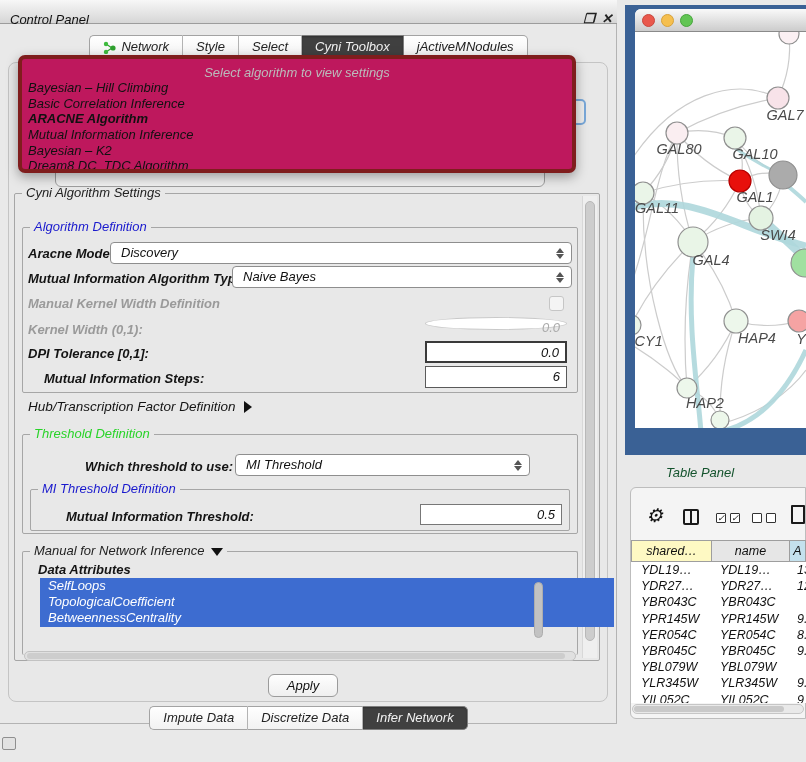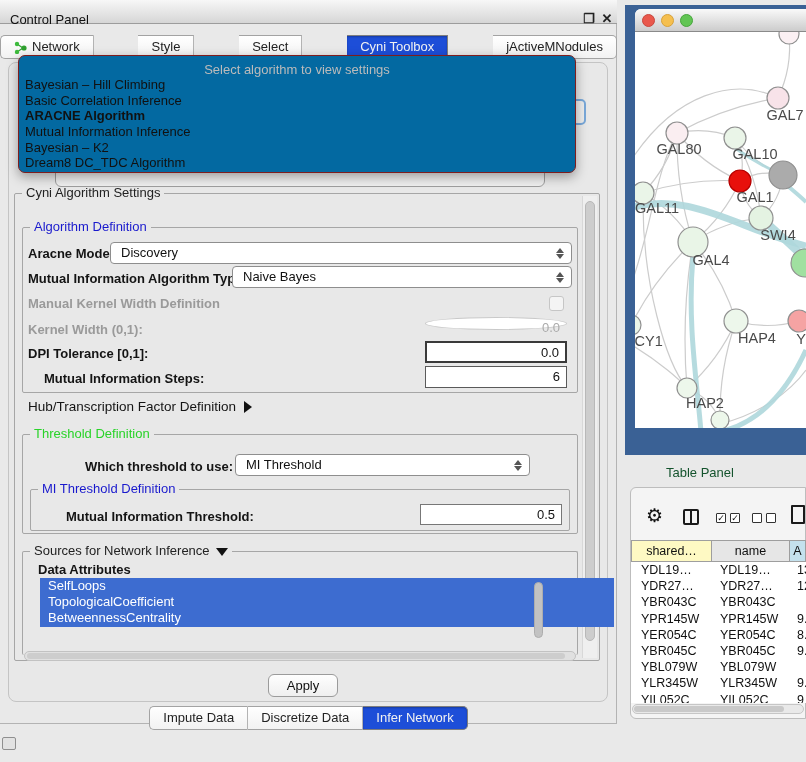--- a/index.html
+++ b/index.html
@@ -1,36 +1,36 @@
 <!DOCTYPE html>
 <html><head>
 <meta charset="utf-8">
 <style>
   html,body{margin:0;padding:0;}
   body{font-family:"Liberation Sans",sans-serif;background:#E9E9E9;}
-  .stage{position:relative;width:806px;height:762px;background:#E9E9E9;overflow:hidden;}
+  .stage{position:relative;width:806px;height:762px;background:#E9E9E9;overflow:hidden;font-style:italic;}
   .abs{position:absolute;}
 
   
   .cp{left:0;top:8;width:617px;height:724px;background:#E9E9E9;border:1px solid #B3B3B3;border-left:none;box-sizing:border-box;}
   .cp-titlebar{left:0;top:8;width:617px;height:24px;background:linear-gradient(#F7F7F7,#D6D6D6);border-bottom:1px solid #9C9C9C;box-sizing:border-box;}
   .cp-title{left:10px;top:12px;font-size:13px;color:#111;}
   .winbtn{top:11px;width:16px;height:16px;font-size:13px;color:#222;text-align:center;line-height:16px;font-weight:bold;cursor:default;}
 
   
   .tabrow{left:0;width:617px;display:flex;justify-content:center;}
   .seg{display:flex;align-items:center;gap:5px;padding:0 13px;height:22px;font-size:13px;color:#222;background:linear-gradient(#FFFFFF,#F2F2F2);border-top:1px solid #A3A3A3;border-bottom:1px solid #A3A3A3;border-right:1px solid #B3B3B3;line-height:22px;white-space:nowrap;}
   .seg:first-child{border-left:1px solid #A3A3A3;border-radius:5px 0 0 5px;}
   .seg:last-child{border-radius:0 5px 5px 0;border-right:1px solid #A3A3A3;}
-  .seg.sel{background:#1d4ed8;color:#F2F2F2;border-color:#7E7E7E;box-shadow:inset 0 1px 2px rgba(0,0,0,.25);}
+  .seg.sel{background:#404040;color:#F2F2F2;border-color:#7E7E7E;box-shadow:inset 0 1px 2px rgba(0,0,0,.25);}
 
   .inner-panel{left:8px;top:62px;width:600px;height:640px;background:#E8E8E8;border:1px solid #C4C4C4;border-radius:8px;box-sizing:border-box;}
 
   
-  .popup{left:18px;top:55px;width:558px;height:118px;background:#0369a1;border:1px solid #7f1d1d;border-radius:7px;box-shadow:0 4px 12px rgba(0,0,0,.35);z-index:10;box-sizing:border-box;overflow:hidden;}
+  .popup{left:18px;top:55px;width:558px;height:118px;background:#be185d;border:4px solid #7f1d1d;border-radius:7px;box-shadow:0 4px 12px rgba(0,0,0,.35);z-index:10;box-sizing:border-box;overflow:hidden;}
   .popup-placeholder{width:100%;text-align:center;margin-top:6px;font-size:13px;color:#BBBBBB;}
   .popup-item{padding:0 0 0 6px;height:15.7px;line-height:15.7px;font-size:13px;color:#111;white-space:nowrap;}
   .popup-item.bold{font-weight:bold;}
 
   .combo-sliver{left:55px;top:160px;width:490px;height:27px;border:1px solid #9E9E9E;border-radius:6px;background:#EFEFEF;z-index:1;box-sizing:border-box;}
   .focus-piece{left:568px;top:99px;width:18px;height:26px;border:2px solid #79A8D9;border-radius:5px;background:#EDEDED;z-index:1;box-sizing:border-box;}
 
   
   .group{border:1px solid #A6A6A6;border-radius:2px;box-sizing:border-box;}
   .legend{position:absolute;background:#E8E8E8;padding:0 4px;font-size:13px;line-height:14px;white-space:nowrap;}
@@ -95,21 +95,21 @@
 <body>
 
 <div class="stage">
 
   <div class="abs cp"></div>
   <div class="abs cp-titlebar"></div>
   <div class="abs cp-title">Control Panel</div>
   <div class="abs winbtn" style="left:581px;">❐</div>
   <div class="abs winbtn" style="left:599px;">✕</div>
 
-  <div class="abs tabrow" style="top:35px;justify-content:space-between;">
+  <div class="abs tabrow" style="top:35px;">
       <div class="seg">
         <svg width="13" height="13">
           <line x1="3" y1="3" x2="9" y2="7" stroke="#2FA12F" stroke-width="1.2"></line>
           <line x1="3" y1="11" x2="9" y2="7" stroke="#2FA12F" stroke-width="1.2"></line>
           <circle cx="3" cy="3" r="2.2" fill="#3DBB3D"></circle>
           <circle cx="3" cy="11" r="2.2" fill="#3DBB3D"></circle>
           <circle cx="10" cy="7" r="2.6" fill="#2FA12F"></circle>
         </svg>
         <span>Network</span>
       </div>
@@ -197,21 +197,21 @@
         <i class="dn"></i>
       </span>
   </div>
 
   <div class="abs group" style="left:30px;top:489px;width:540px;height:42px;"></div>
   <span class="legend blue" style="left:38px;top:482px;">MI Threshold Definition</span>
   <span class="lbl" style="left:38px;top:509px;padding-left:28px;">Mutual Information Threshold:</span>
   <div class="field mid" style="left:420px;top:504px;width:142px;border-color:#777;">0.5</div>
 
   <div class="abs group" style="left:22px;top:551px;width:556px;height:104px;border-bottom:none;"></div>
-  <span class="legend" style="left:30px;top:544px;color:#222;"><span>Sources for Network Inference</span><span class="tri-down"></span></span>
+  <span class="legend" style="left:30px;top:544px;color:#222;"><span>Manual for Network Inference</span><span class="tri-down"></span></span>
   <span class="lbl" style="left:38px;top:562px;">Data Attributes</span>
   <div class="abs attr-list" id="attr-list">
       <div class="attr-item" style="background: rgb(61, 108, 208);">SelfLoops</div>
       <div class="attr-item" style="background: rgb(61, 108, 208);">TopologicalCoefficient</div>
       <div class="attr-item" style="background: rgb(61, 108, 208);">BetweennessCentrality</div>
     </div>
   <div class="abs attr-scroll"></div>
   <div class="abs hscroll">
       <div class="hscroll-thumb"></div>
     </div>

